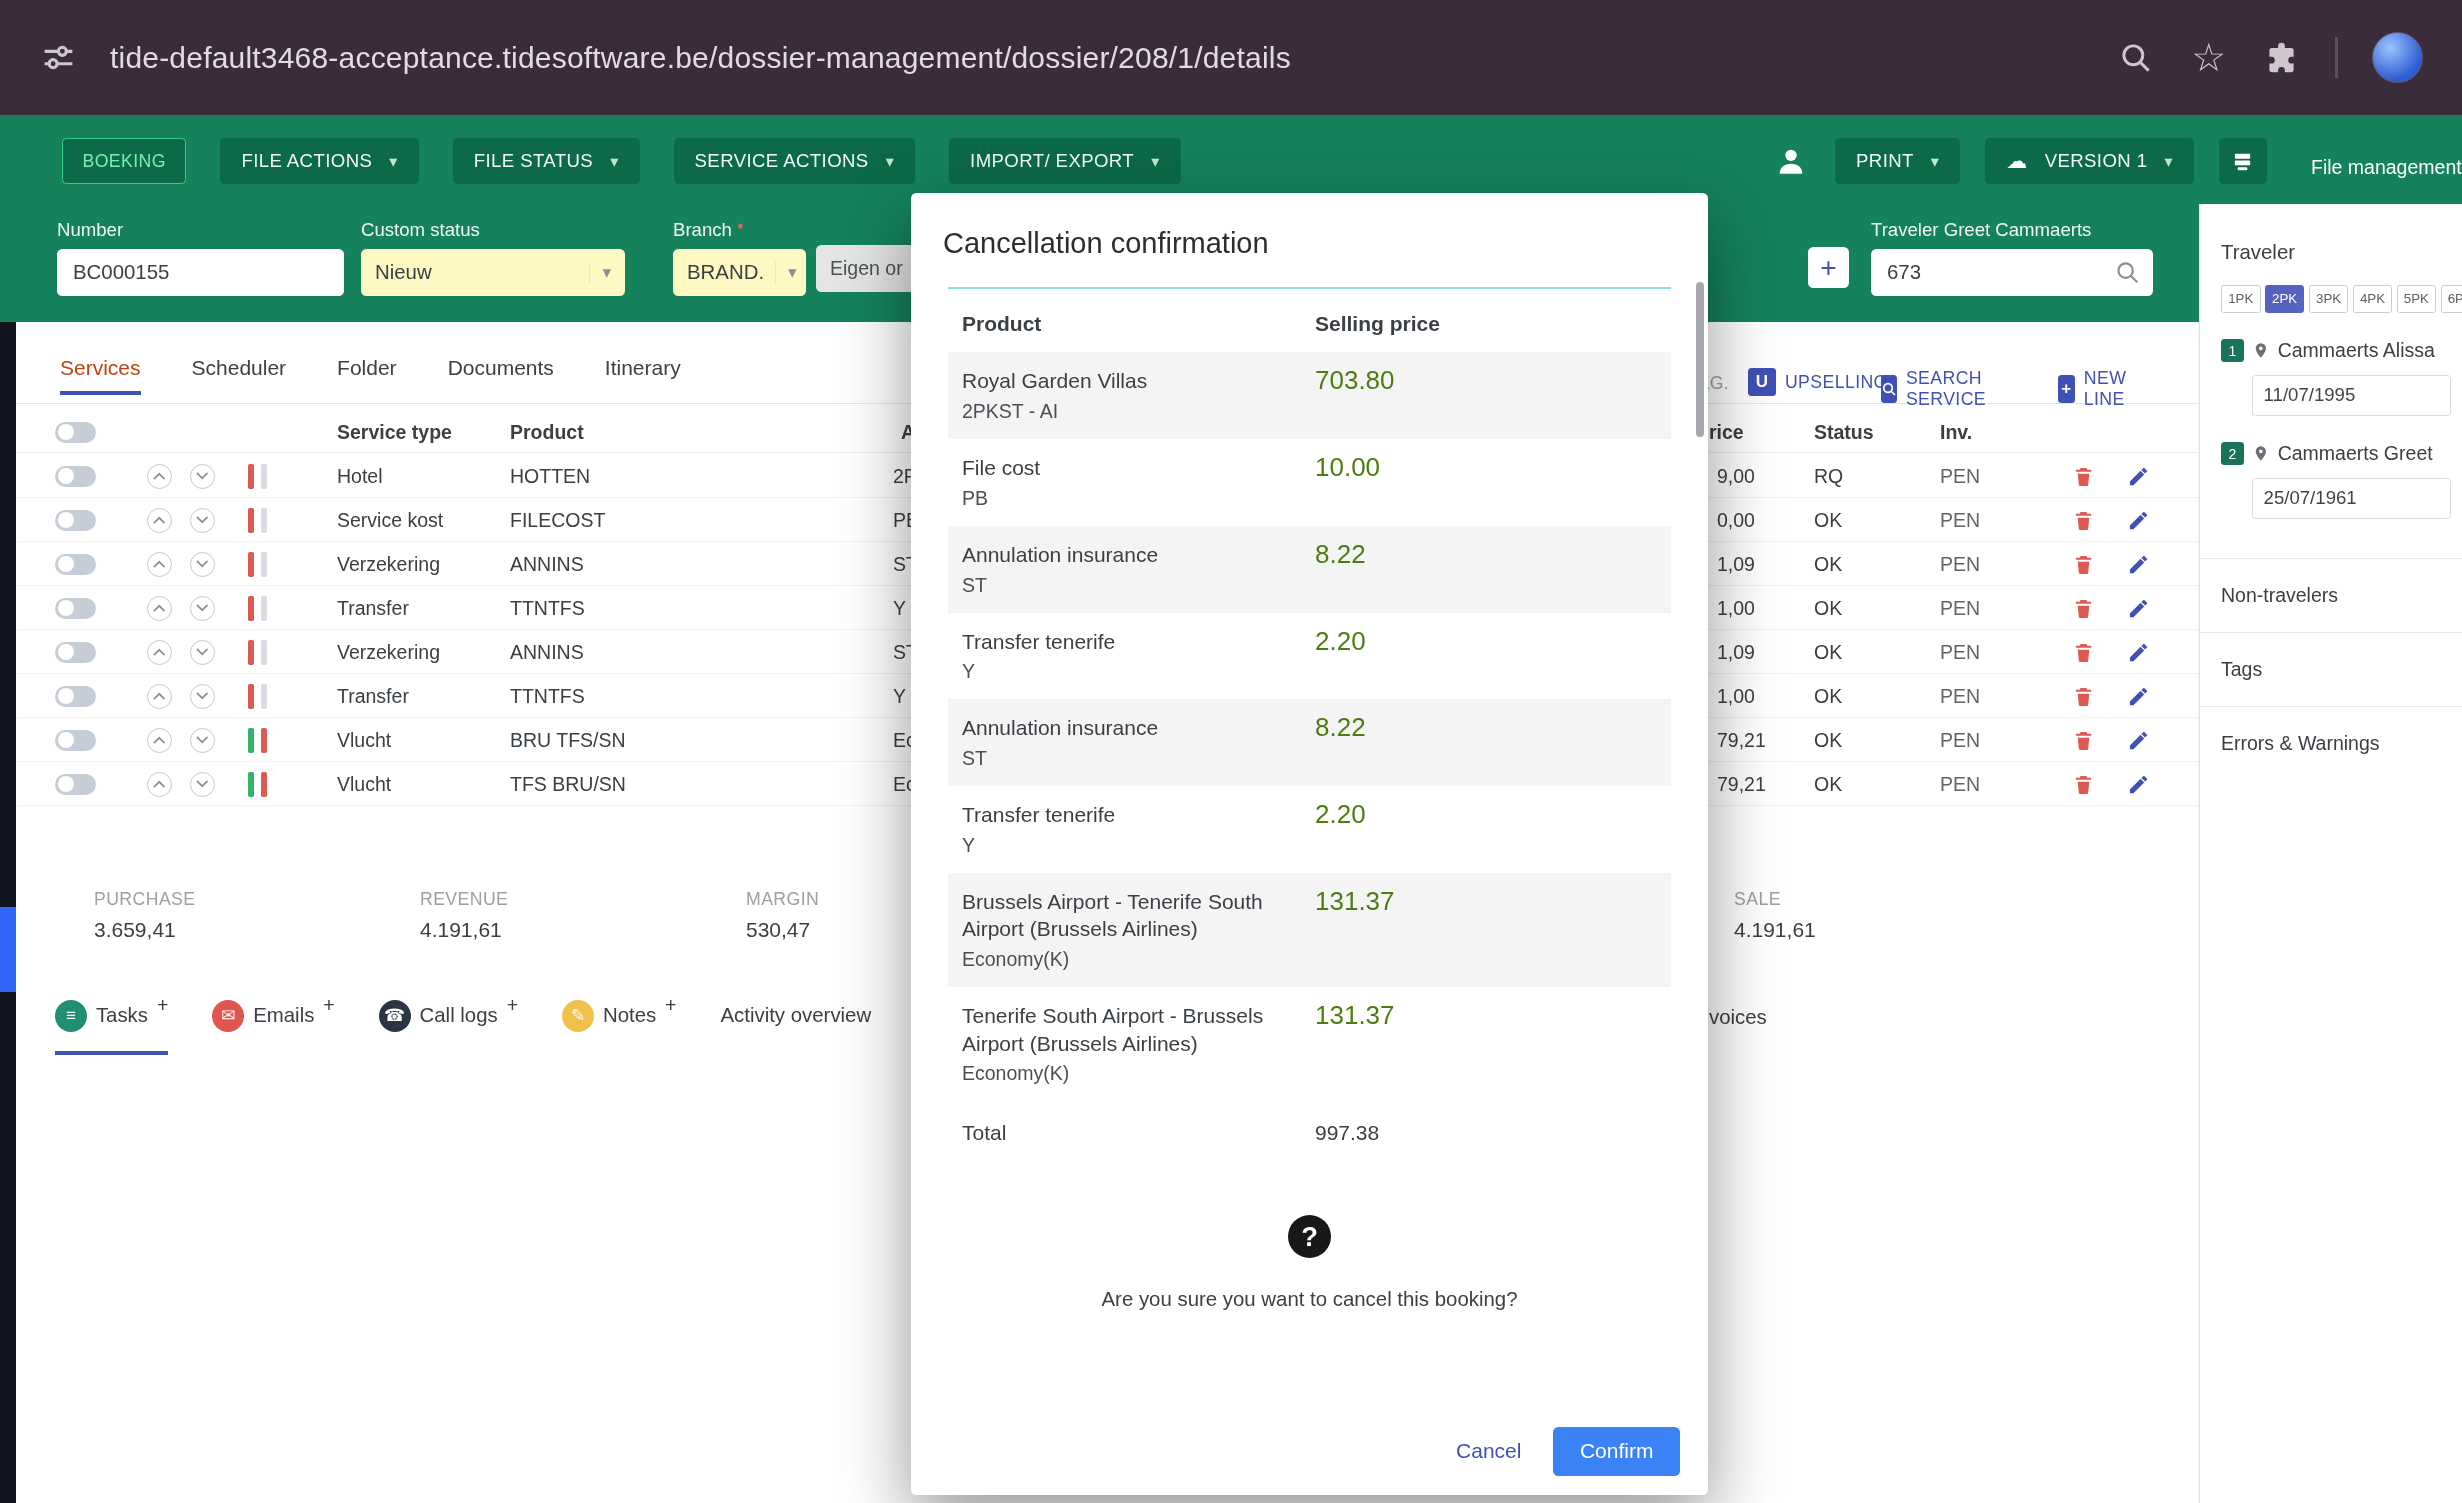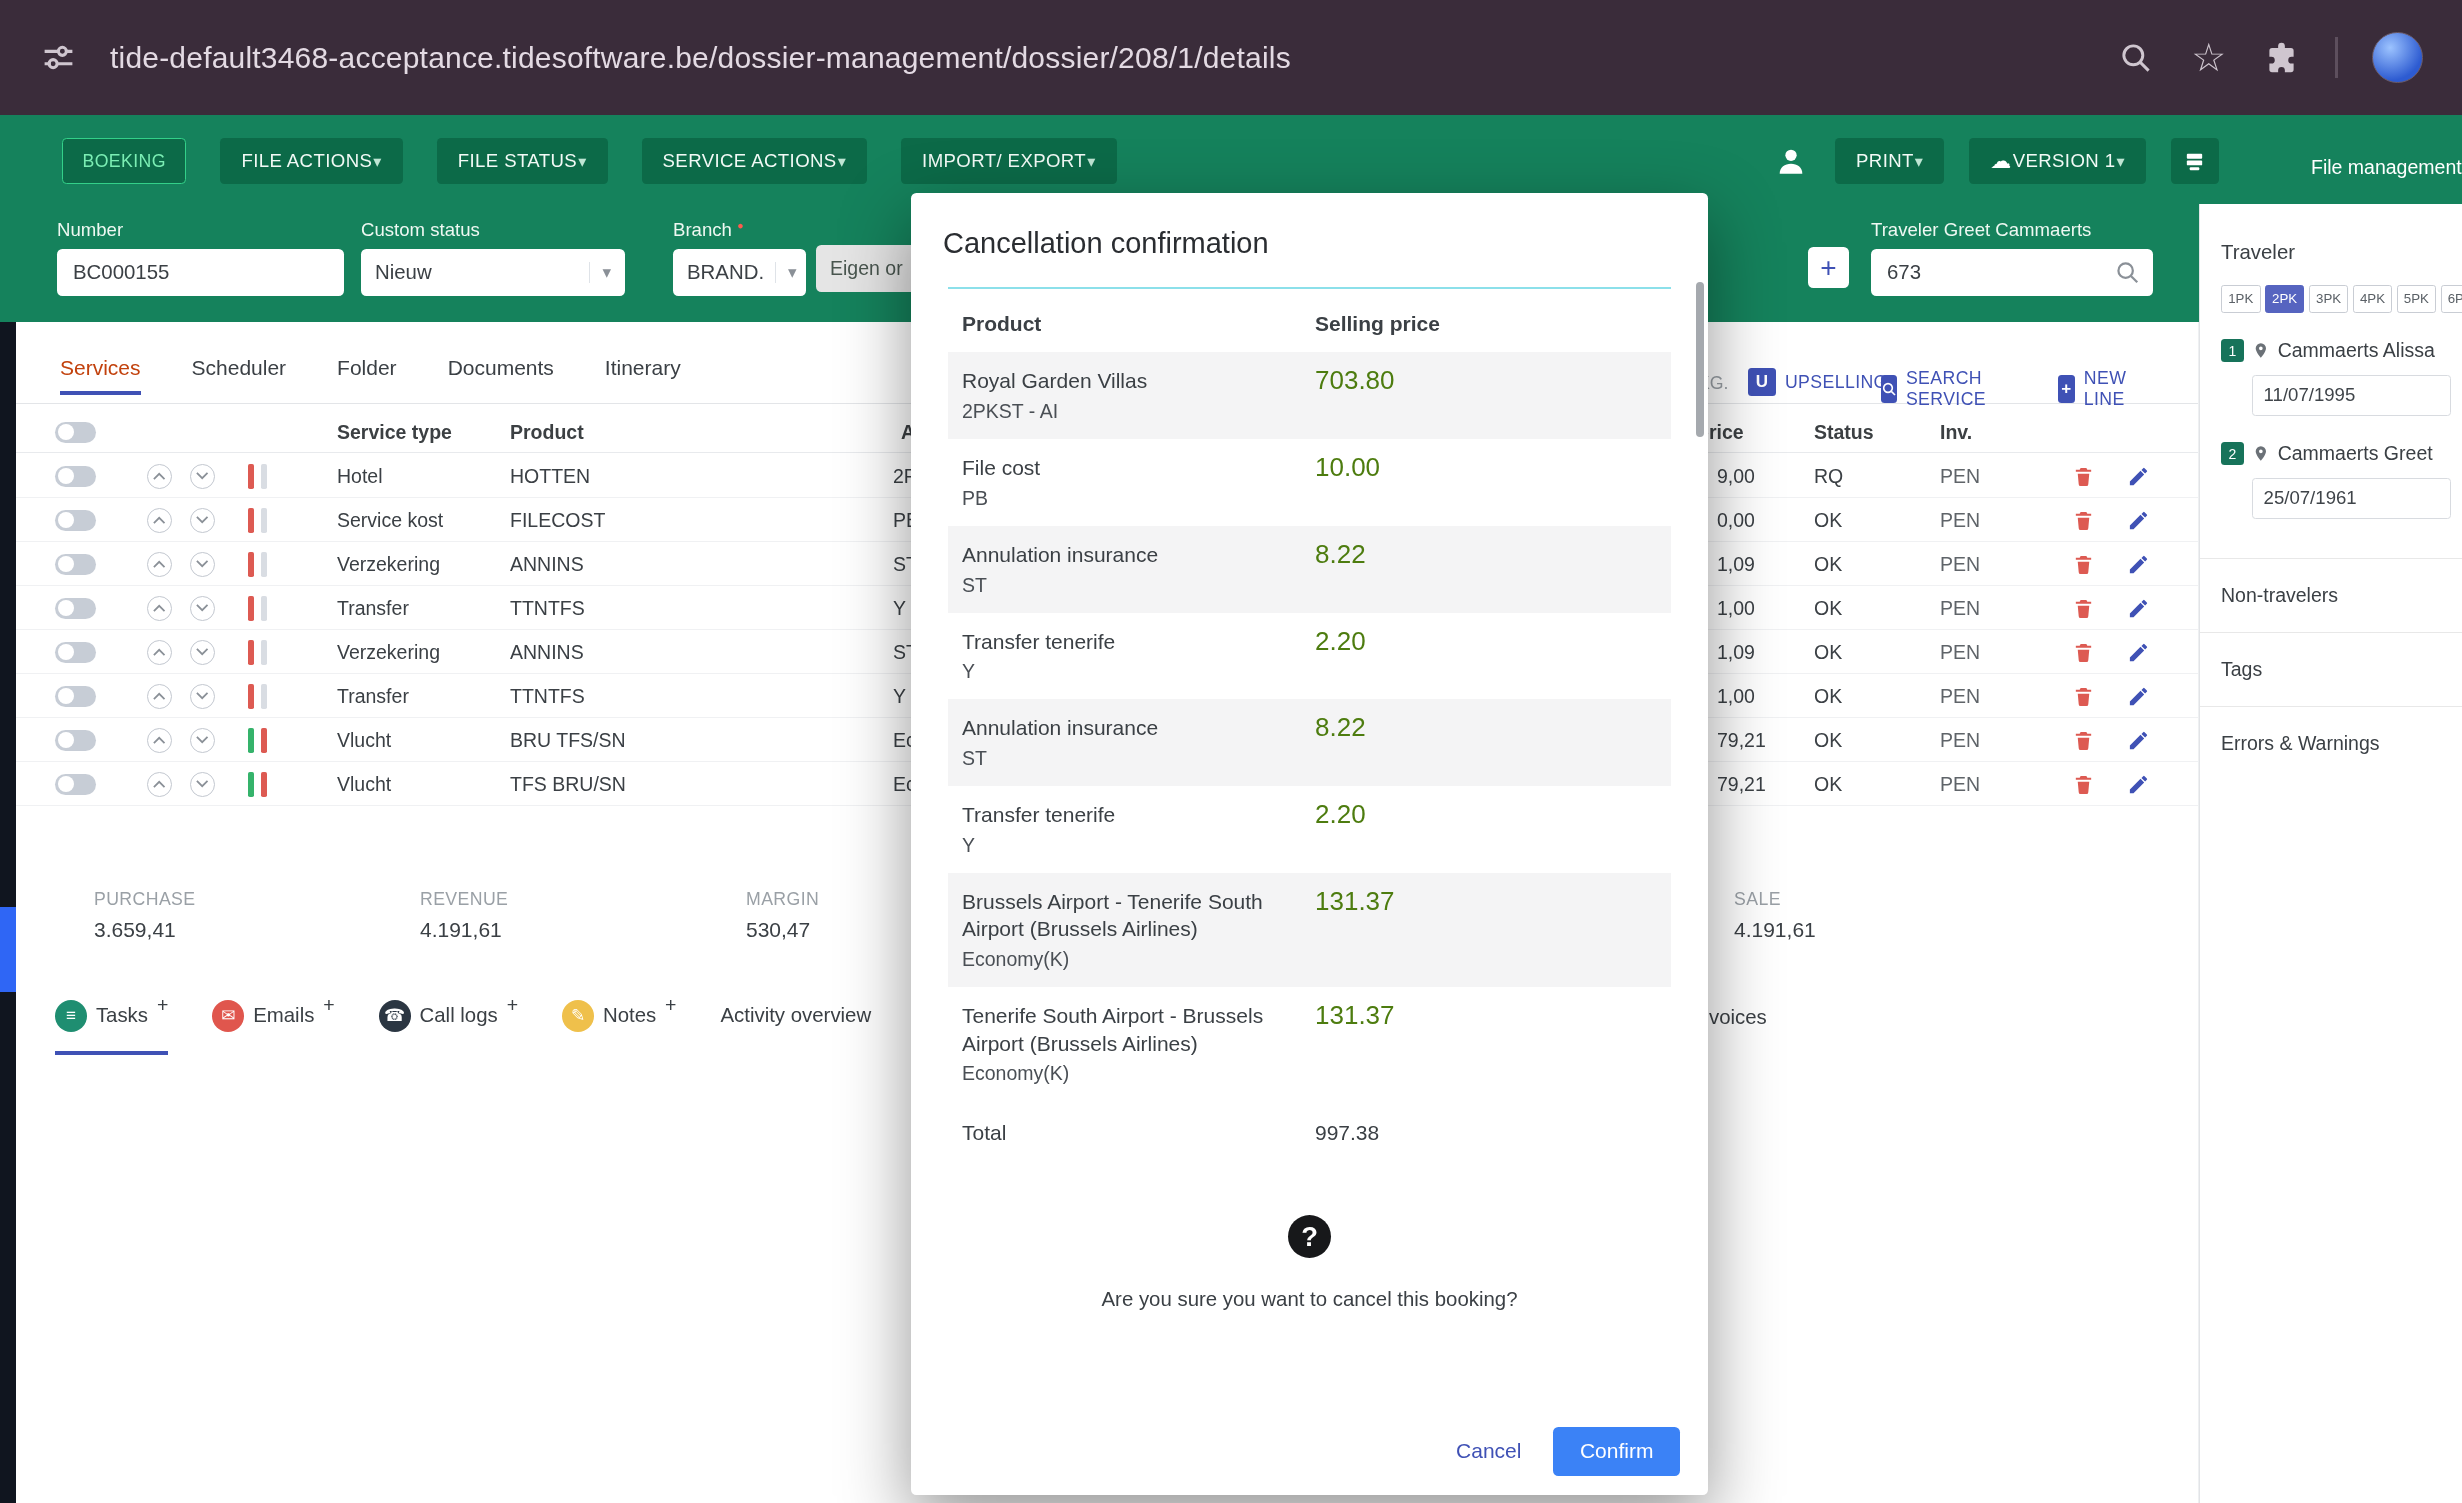--- a/index.html
+++ b/index.html
@@ -13,36 +13,36 @@
   .url { color:#e3dae3; font-size:30px; letter-spacing:0.2px; flex:1 1 auto; white-space:nowrap; overflow:hidden; }
   .bb-right { display:flex; align-items:center; gap:34px; }
   .bb-star { color:#cfc6cf; font-size:39px; line-height:1; }
   .bb-sep { width:2.7px; height:41px; background:#5d4f5d; }
   .avatar { width:51px; height:51px; border-radius:50%; background:radial-gradient(circle at 35% 30%, #9cc3ff, #2d5bd1 70%); border:1.8px solid #6b5c6b; }
 
   
   .green-header { position:absolute; top:115px; left:0; width:100%; height:207px; background:#15825c; z-index:2; }
   .btn-row { position:absolute; top:23px; left:62px; display:flex; gap:34px; align-items:center; }
   .menus { display:flex; gap:34px; }
-  .gh-btn { display:flex; align-items:center; gap:1px; height:46px; padding:0 21px; border:none; border-radius:4.4px;
+  .gh-btn { display:flex; align-items:center; gap:17px; height:46px; padding:0 21px; border:none; border-radius:4.4px;
     background:#0c6a48; color:#f2faf6; font-size:18.6px; font-family:inherit; letter-spacing:0.4px; cursor:pointer; }
   .gh-btn .caret { color:#bfe6d4; font-size:16px; }
   .boeking { height:46px; padding:0 19.5px; background:#0c6a48; border:1.8px solid #33d089; border-radius:4.4px;
     color:#7beeb4; font-size:17.7px; font-family:inherit; letter-spacing:0.4px; cursor:pointer; }
   .gh-right { position:absolute; top:23px; left:1771px; display:flex; align-items:center; gap:25px; }
   .gh-icon-only { padding:0 12.4px; }
   .cloud-glyph { font-size:21px; color:#fff; }
   .file-mgmt { position:absolute; top:41px; left:2311px; color:#ffffff; font-size:19.5px; cursor:pointer; }
 
   .fld { position:absolute; top:104px; }
   .fld label { display:block; color:#eef8f2; font-size:18.6px; margin-bottom:8px; }
   .fld .req::after { content:"●"; color:#ff5a4e; font-size:10.6px; vertical-align:top; margin-left:5.3px; }
   .tx-input { height:47px; border:none; border-radius:5.3px; background:#fff; color:#3b4045; font-size:20.4px;
     padding:0 16px; font-family:inherit; width:100%; }
-  .select { height:47px; border-radius:5.3px; background:#ffffff; color:#3b4045; font-size:20.4px; display:flex;
+  .select { height:47px; border-radius:5.3px; background:#fef9c3; color:#3b4045; font-size:20.4px; display:flex;
     align-items:center; justify-content:space-between; padding:0 14px; cursor:pointer; }
   .select .caret { color:#8a9097; font-size:17px; border-left:0.9px solid #dfe3e8; padding-left:12.4px; margin-left:10.6px; }
   .f-number { left:57px; width:287px; }
   .f-status { left:361px; width:264px; }
   .f-branch { left:673px; width:133px; }
   .f-gray { left:816px; top:130px; width:152px; height:47px; background:#e5e5e5; border-radius:5.3px; color:#49564f;
     font-size:19.5px; display:flex; align-items:center; padding:0 14px; white-space:nowrap; overflow:hidden;text-align:right; }
   .f-plus { left:1808px; top:132px; width:41px; height:41px; background:#fff; border:none; border-radius:5.3px;
     color:#3f51b5; font-size:28px; line-height:1; cursor:pointer; position:absolute; }
   .f-traveler { left:1871px; width:282px; }

